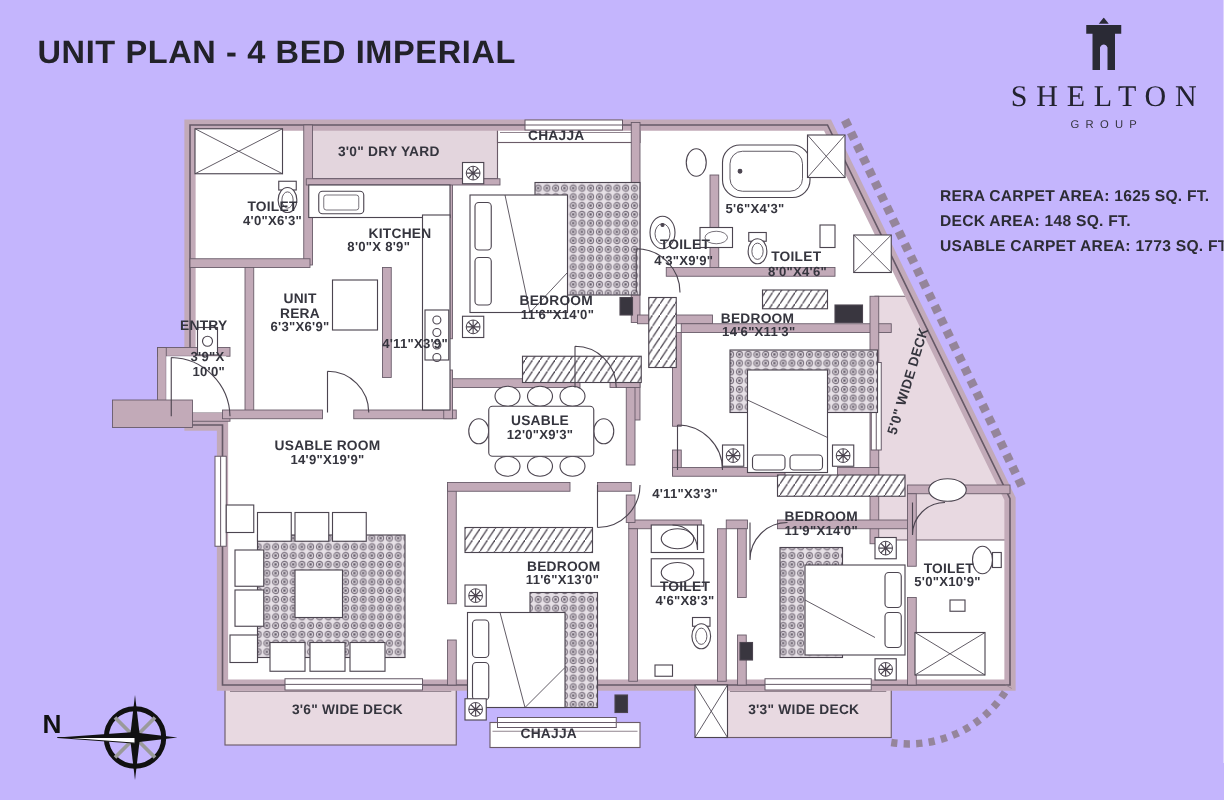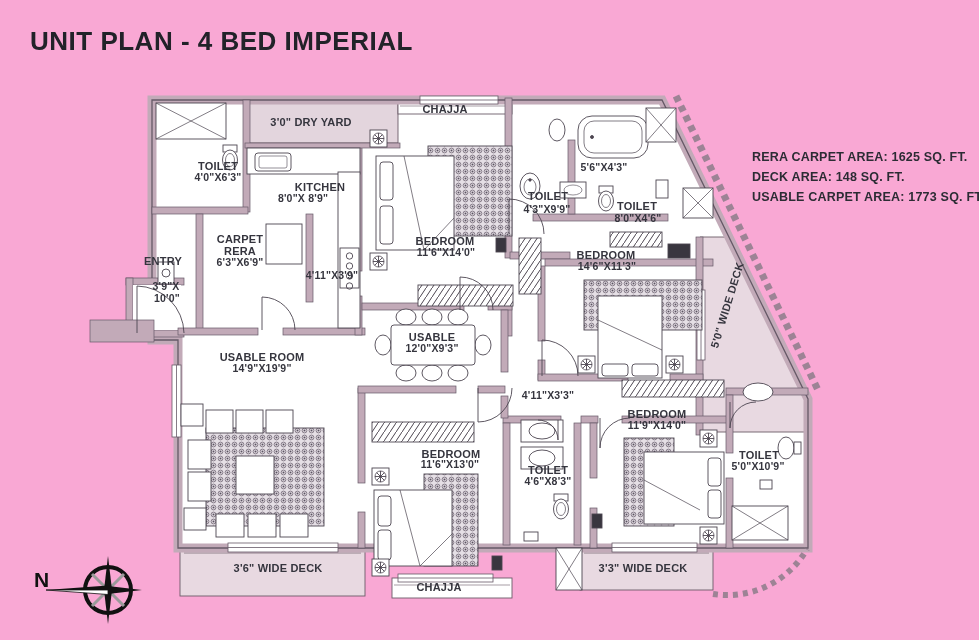--- a/index.html
+++ b/index.html
@@ -1,16 +1,16 @@
 <!DOCTYPE html>
 <html><head>
 <meta charset="utf-8">
 <style>
   html,body{margin:0;padding:0;background:#ffffff;}
-  #stage{position:relative;width:979px;height:640px;background:#f9a8d4;overflow:hidden;
+  #stage{position:relative;width:979px;height:640px;background:#c4b5fd;overflow:hidden;
          font-family:"Liberation Sans",sans-serif;}
   #plan-svg{position:absolute;left:0;top:0;}
   .page-title{position:absolute;left:30px;top:26px;font-size:26px;font-weight:700;
               letter-spacing:.5px;color:#222229;}
   .brand{position:absolute;left:800px;top:14px;width:166px;text-align:center;color:#232330;}
   .brand .bname{font-family:"Liberation Serif",serif;font-size:24px;letter-spacing:7px;
                 margin-top:2px;padding-left:7px;}
   .brand .bsub{font-size:9px;letter-spacing:5px;margin-top:2px;padding-left:5px;color:#33333d;}
   .stats{position:absolute;left:752px;top:147px;color:#2c2c34;font-size:12.5px;
          font-weight:700;letter-spacing:.2px;line-height:20px;white-space:nowrap;}
@@ -282,36 +282,44 @@
     <path d="M542,340 A36,36 0 0,1 578,376 M542,376 L542,340"></path>
     <path d="M600,448 A30,30 0 0,1 630,418 M600,418 L600,448"></path>
     <path d="M512,388 A34,34 0 0,1 478,422 M478,388 L478,422"></path>
     <path d="M730,428 A26,26 0 0,1 756,402 M730,402 L730,428"></path>
     <path d="M558,440 A20,20 0 0,0 538,420 M558,420 L558,440"></path>
   </g>
 </svg>
 
 <div class="page-title">UNIT PLAN - 4 BED  IMPERIAL</div>
 
+<div class="brand">
+  <svg width="40" height="44" viewBox="0 0 40 44">
+    <polygon points="20,0 24,5 16,5" fill="#2a2a35"></polygon>
+    <path d="M6,6 H34 V13 H29 V42 H23 V24 A3.5,5 0 0,0 17,24 V42 H11 V13 H6 Z" fill="#2a2a35"></path>
+  </svg>
+  <div class="bname">SHELTON</div>
+  <div class="bsub">GROUP</div>
+</div>
 
 <div class="stats">
   <div>RERA CARPET AREA: 1625 SQ. FT.</div>
   <div>DECK AREA: 148 SQ. FT.</div>
   <div>USABLE CARPET AREA: 1773 SQ. FT.</div>
 </div>
 
 <div class="pl" style="left:218px;top:160px">TOILET</div>
 <div class="pl dim" style="left:218px;top:172px">4'0"X6'3"</div>
 
 <div class="pl" style="left:311px;top:116px">3'0" DRY YARD</div>
 
 <div class="pl" style="left:320px;top:181px">KITCHEN</div>
 <div class="pl dim" style="left:303px;top:193px">8'0"X 8'9"</div>
 
-<div class="pl" style="left:240px;top:233px">CARPET</div>
+<div class="pl" style="left:240px;top:233px">UNIT</div>
 <div class="pl" style="left:240px;top:245px">RERA</div>
 <div class="pl dim" style="left:240px;top:257px">6'3"X6'9"</div>
 
 <div class="pl" style="left:163px;top:255px">ENTRY</div>
 <div class="pl dim" style="left:166px;top:281px">3'9"X</div>
 <div class="pl dim" style="left:167px;top:293px">10'0"</div>
 
 <div class="pl dim" style="left:332px;top:270px">4'11"X3'9"</div>
 
 <div class="pl" style="left:445px;top:103px">CHAJJA</div>

